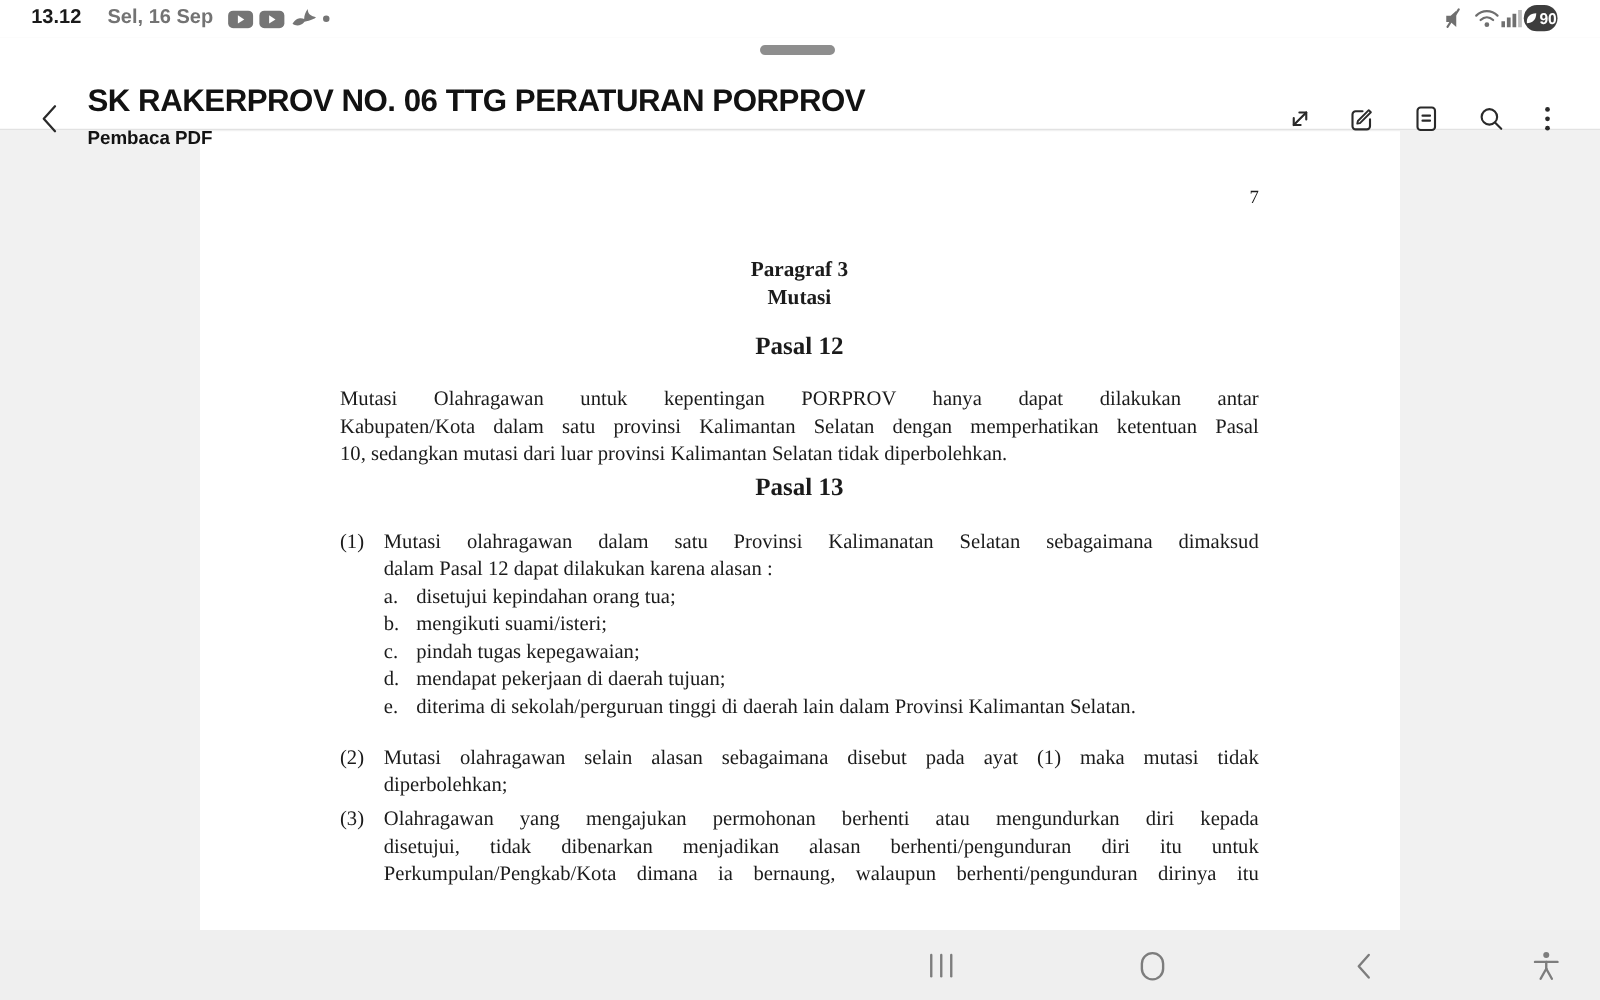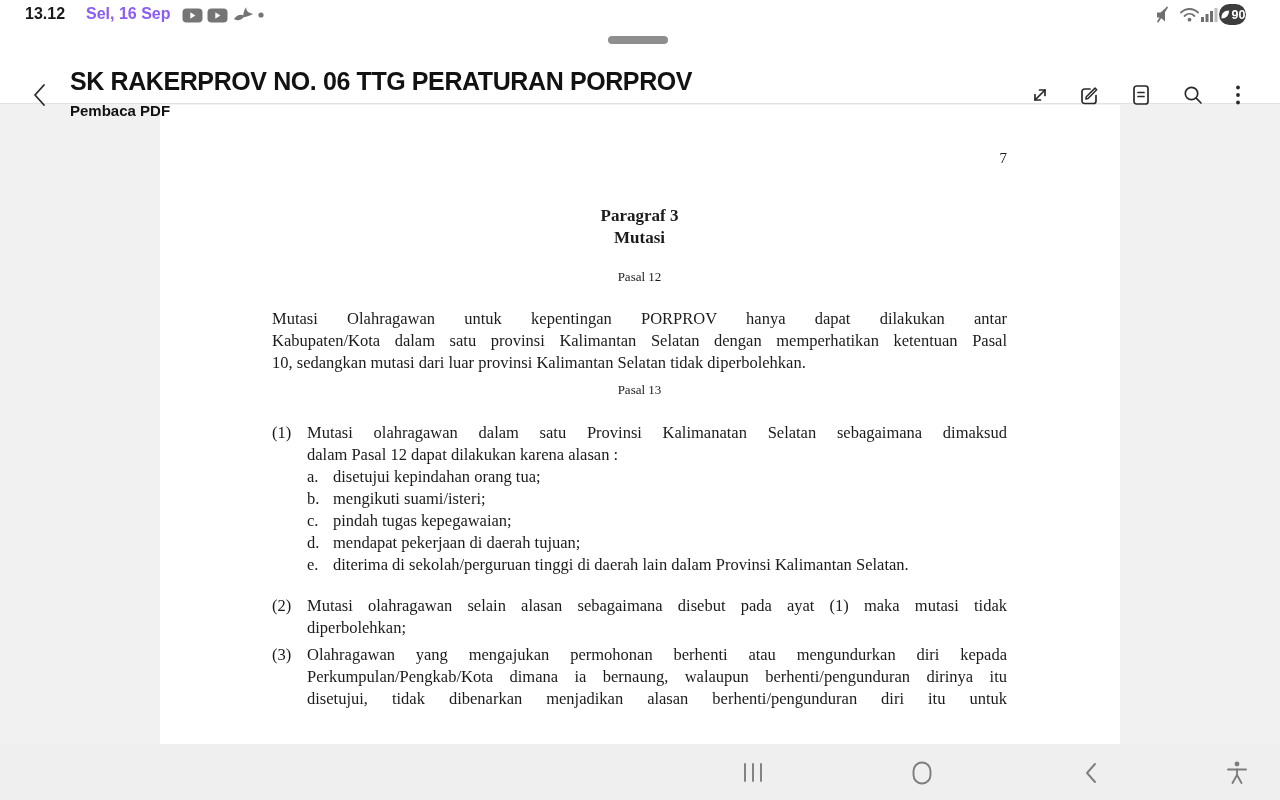--- a/index.html
+++ b/index.html
@@ -2,21 +2,21 @@
 <html><head>
 <meta charset="utf-8">
 <style>
   * { margin:0; padding:0; box-sizing:border-box; }
   html,body { width:1280px; height:800px; overflow:hidden; }
   body { font-family:"Liberation Sans", sans-serif; background:#f1f1f1; position:relative; }
 
   
   .status-bar { position:absolute; top:0; left:0; width:1280px; height:30px; background:#fff; z-index:20;padding-left:32px; }
   .sb-time { position:absolute; left:25px; top:5px; font-size:16px; font-weight:700; color:#1a1a1a; }
-  .sb-date { position:absolute; left:86px; top:5px; font-size:16px; font-weight:600; color:#8b5cf6; }
+  .sb-date { position:absolute; left:86px; top:5px; font-size:16px; font-weight:600; color:#737373; }
   .sb-notif { position:absolute; top:8px; height:15px; }
   .sb-right { position:absolute; top:4px; height:22px; }
   .battery-pill { position:absolute; left:1219px; top:4px; width:27px; height:21px; background:#3d3d3d; border-radius:11px; display:flex; align-items:center; justify-content:center; gap:2px; }
   .battery-pill span { color:#fff; font-size:12.5px; font-weight:700; }
 
   
   .app-header { position:absolute; top:30px; left:0; width:1280px; height:70px; background:#fff; z-index:15; }
   .hdr-back { position:absolute; left:28px; top:50px; width:26px; height:30px; cursor:pointer; }
   .hdr-titles { position:absolute; left:70px; top:35px; }
   .hdr-title { font-size:25px; font-weight:800; letter-spacing:-0.4px; color:#121212; line-height:33px; }
@@ -25,21 +25,21 @@
   .hdr-actions { position:absolute; right:0; top:0; height:70px; }
   .hdr-icon { position:absolute; top:52px; width:26px; height:26px; cursor:pointer; }
 
   
   .content { position:absolute; top:100px; left:0; width:1280px; height:700px; background:#f1f1f1; overflow:hidden; }
   .page-gap { position:absolute; top:0; left:0; width:1280px; height:4px; background:#fff; border-bottom:1px solid #e2e2e2; }
   .page { position:absolute; left:160px; top:5px; width:960px; height:695px; background:#fff; padding:43px 113px 0 112px; }
   .doc { font-family:"Liberation Serif", serif; color:#1b1b1b; font-size:16.5px; line-height:22px; }
   .page-number { text-align:right; font-size:15px; line-height:20px; }
   .h-group { margin-top:37px; text-align:center; font-weight:700; font-size:17px; }
-  .pasal-title { text-align:center; font-weight:400; font-size:13px; }
+  .pasal-title { text-align:center; font-weight:700; font-size:20px; }
   .mt17 { margin-top:17px; } .mt19 { margin-top:19px; } .mt20 { margin-top:20px; }
   .mt21 { margin-top:21px; } .mt22 { margin-top:5px; }
   .jline { text-align:justify; text-align-last:justify; }
   .lline { text-align:left; }
   .num-item { display:flex; }
   .num-item .marker { width:35px; flex:none; }
   .num-item .itext { flex:1; }
   .sub-item { display:flex; margin-left:35px; }
   .sub-item .smarker { width:26px; flex:none; }
 
@@ -224,22 +224,22 @@
       <div class="itext">
         <div class="jline">Mutasi olahragawan selain alasan sebagaimana disebut pada ayat (1) maka mutasi tidak</div>
         <div class="lline">diperbolehkan;</div>
       </div>
     </div>
 
     <div class="num-item mt22">
       <div class="marker">(3)</div>
       <div class="itext">
         <div class="jline">Olahragawan yang mengajukan permohonan berhenti atau mengundurkan diri kepada</div>
+        <div class="jline">disetujui,  tidak dibenarkan menjadikan alasan berhenti/pengunduran diri itu untuk</div>
         <div class="jline">Perkumpulan/Pengkab/Kota dimana ia bernaung, walaupun berhenti/pengunduran dirinya itu</div>
-        <div class="jline">disetujui,  tidak dibenarkan menjadikan alasan berhenti/pengunduran diri itu untuk</div>
       </div>
     </div>
 
   </div>
 </div>
 
 <div class="nav-bar">
   <div class="nav-icon" style="left:739px;">
     <span>
       <svg width="28" height="26" viewBox="0 0 28 26">

